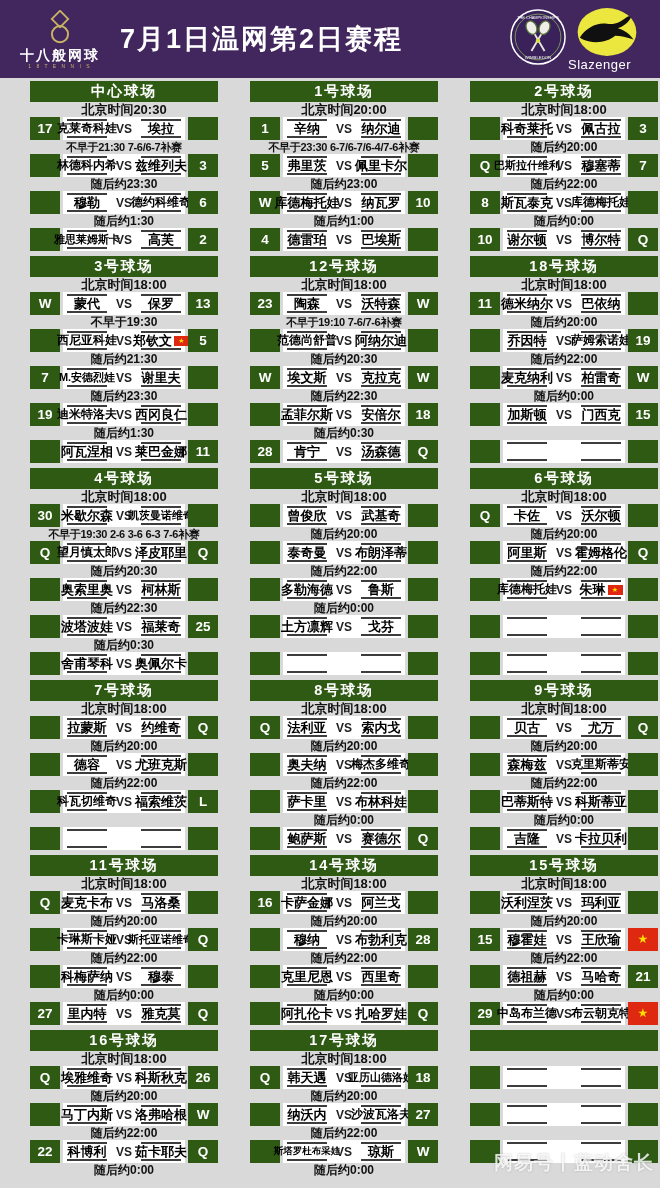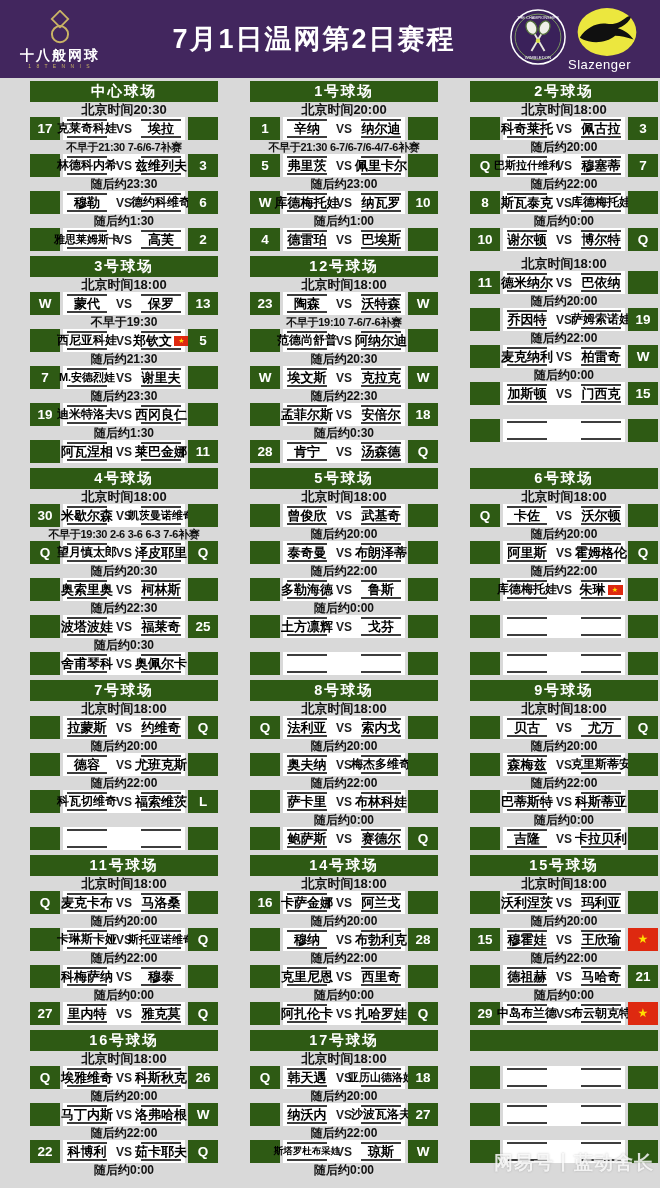--- a/index.html
+++ b/index.html
@@ -8,21 +8,21 @@
     font-family:"Liberation Sans","DejaVu Sans",sans-serif;
     -webkit-font-smoothing:antialiased;
   }
   .page{position:relative;width:660px;height:1188px;overflow:hidden;}
 
   
   .hdr{height:78px;background:#42265e;display:flex;align-items:center;}
   .logo-left{width:120px;flex:none;text-align:center;color:#fff;line-height:1;}
   .logo-left .cn{font-size:14px;font-weight:bold;letter-spacing:2px;margin-top:1px;}
   .logo-left .sub{font-size:5px;color:#c9b365;letter-spacing:2px;margin-top:2px;}
-  .title{flex:1;text-align:center;color:#fff;font-size:27px;font-weight:bold;letter-spacing:2px;white-space:nowrap;}
+  .title{flex:1;color:#fff;font-size:27px;font-weight:bold;letter-spacing:2px;white-space:nowrap;}
   .wimb{width:60px;flex:none;text-align:center;}
   .slaz{width:92px;flex:none;text-align:left;color:#fff;line-height:1;}
   .slaz-label{font-size:13px;letter-spacing:.5px;margin-top:-2px;}
 
   
   .grid{display:grid;grid-template-columns:repeat(3,1fr);column-gap:4px;row-gap:5px;
         padding:3px 2px 0 2px;align-items:start;}
   .court{min-width:0;margin-left:28px;}
   .c-head{background:#2e5a14;color:#fff;font-weight:bold;font-size:14.5px;height:21px;
           line-height:21px;text-align:center;letter-spacing:2px;}
@@ -159,21 +159,21 @@
             <div class="p">
               <span>辛纳</span>
             </div>
             <div class="vs">VS</div>
             <div class="p">
               <span>纳尔迪</span>
             </div>
           </div>
           <div class="badge"></div>
         </div>
-        <div class="note long">不早于21:30 6-7/6-7/6-4/7-6补赛</div>
+        <div class="note long">不早于23:30 6-7/6-7/6-4/7-6补赛</div>
         <div class="m-row">
           <div class="badge">5</div>
           <div class="names">
             <div class="p">
               <span>弗里茨</span>
             </div>
             <div class="vs">VS</div>
             <div class="p">
               <span>佩里卡尔</span>
             </div>
@@ -409,20 +409,21 @@
             </div>
             <div class="vs">VS</div>
             <div class="p">
               <span>汤森德</span>
             </div>
           </div>
           <div class="badge">Q</div>
         </div>
       </div>
       <div class="court">
+        <div class="c-head">18号球场</div>
         <div class="c-time">北京时间18:00</div>
         <div class="m-row">
           <div class="badge">11</div>
           <div class="names">
             <div class="p">
               <span>德米纳尔</span>
             </div>
             <div class="vs">VS</div>
             <div class="p">
               <span>巴依纳</span>

